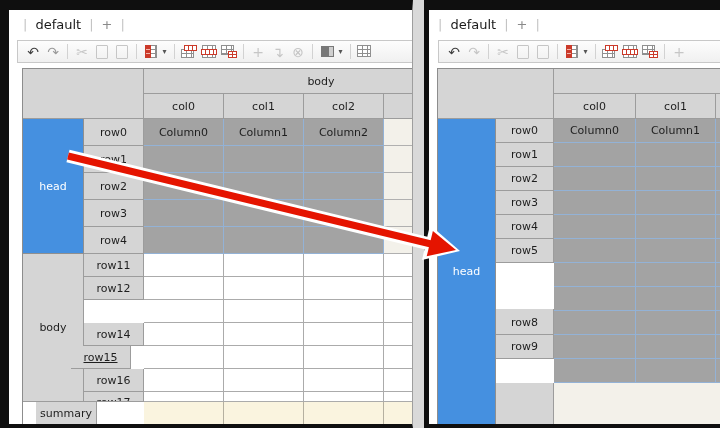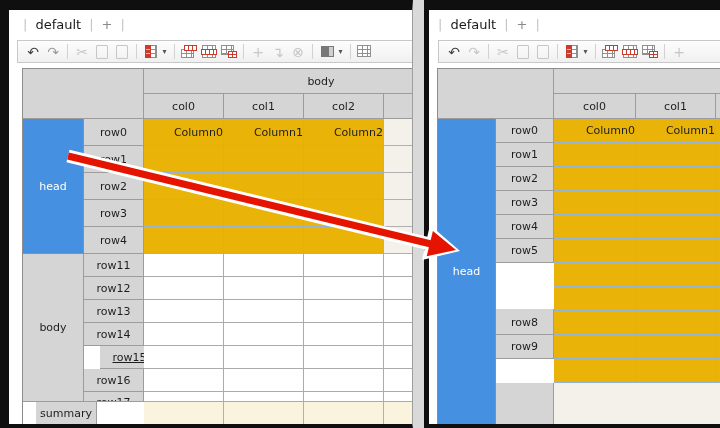--- a/index.html
+++ b/index.html
@@ -55,21 +55,21 @@
   .grid{position:absolute;border-top:1px solid #8d8d8d;border-left:1px solid #8d8d8d;}
   #win-left .grid{left:13px;top:58px;width:391px;height:357px;}
   #win-right .grid{left:8px;top:58px;width:288px;height:357px;}
   .cell{position:absolute;box-sizing:border-box;border-right:1px solid #a3a3a3;border-bottom:1px solid #a3a3a3;
         font-size:11px;text-align:center;color:#1e1e1e;white-space:nowrap;overflow:hidden;}
   .c-hdr,.c-rowlab{background:#d5d5d5;border-color:#9c9c9c;}
   .th-inner{display:block;text-align:center;}
   .c-group{color:#fff;}
   .g-head{background:#4590e0;border-color:#8f8f8f;color:#fff;}
   .g-body,.g-summary{background:#d5d5d5;border-color:#9c9c9c;color:#1e1e1e;}
-  .c-head{background:#eab308;border-color:#93b2d6;text-align:right;}
+  .c-head{background:#a3a3a3;border-color:#93b2d6;}
   .c-body{background:#ffffff;border-color:#ababab;}
   .c-summary{background:#faf4df;border-color:#b5b0a0;}
   .c-beyond{background:#f3f1ea;border-color:#b0b0b0;}
 
   #arrow-overlay{position:absolute;left:0;top:0;z-index:10;pointer-events:none;}
 </style>
 </head>
 <body>
 
 <div id="stage">
@@ -176,31 +176,30 @@
           <div class="cell c-rowlab" style="left: 61px; top: 185px; width: 60px; height: 23px; line-height: 23px;">row11</div>
           <div class="cell c-body" style="left: 121px; top: 185px; width: 80px; height: 23px; line-height: 23px;"></div>
           <div class="cell c-body" style="left: 201px; top: 185px; width: 80px; height: 23px; line-height: 23px;"></div>
           <div class="cell c-body" style="left: 281px; top: 185px; width: 80px; height: 23px; line-height: 23px;"></div>
           <div class="cell c-body" style="left: 361px; top: 185px; width: 29px; height: 23px; line-height: 23px;"></div>
           <div class="cell c-rowlab" style="left: 61px; top: 208px; width: 60px; height: 23px; line-height: 23px;">row12</div>
           <div class="cell c-body" style="left: 121px; top: 208px; width: 80px; height: 23px; line-height: 23px;"></div>
           <div class="cell c-body" style="left: 201px; top: 208px; width: 80px; height: 23px; line-height: 23px;"></div>
           <div class="cell c-body" style="left: 281px; top: 208px; width: 80px; height: 23px; line-height: 23px;"></div>
           <div class="cell c-body" style="left: 361px; top: 208px; width: 29px; height: 23px; line-height: 23px;"></div>
-          <div class="cell c-rowlab" style="left: 61px; top: 231px; width: 60px; height: 23px; line-height: 23px;">row13</div>
           <div class="cell c-body" style="left: 121px; top: 231px; width: 80px; height: 23px; line-height: 23px;"></div>
           <div class="cell c-body" style="left: 201px; top: 231px; width: 80px; height: 23px; line-height: 23px;"></div>
           <div class="cell c-body" style="left: 281px; top: 231px; width: 80px; height: 23px; line-height: 23px;"></div>
           <div class="cell c-body" style="left: 361px; top: 231px; width: 29px; height: 23px; line-height: 23px;"></div>
           <div class="cell c-rowlab" style="left: 61px; top: 254px; width: 60px; height: 23px; line-height: 23px;">row14</div>
           <div class="cell c-body" style="left: 121px; top: 254px; width: 80px; height: 23px; line-height: 23px;"></div>
           <div class="cell c-body" style="left: 201px; top: 254px; width: 80px; height: 23px; line-height: 23px;"></div>
           <div class="cell c-body" style="left: 281px; top: 254px; width: 80px; height: 23px; line-height: 23px;"></div>
           <div class="cell c-body" style="left: 361px; top: 254px; width: 29px; height: 23px; line-height: 23px;"></div>
-          <div class="cell c-rowlab" style="left: 77px; top: 277px; width: 60px; height: 23px; line-height: 23px; text-decoration: underline;">row15</div>
+          <div class="cell c-rowlab" style="left: 48px; top: 277px; width: 60px; height: 23px; line-height: 23px; text-decoration: underline;">row15</div>
           <div class="cell c-body" style="left: 121px; top: 277px; width: 80px; height: 23px; line-height: 23px;"></div>
           <div class="cell c-body" style="left: 201px; top: 277px; width: 80px; height: 23px; line-height: 23px;"></div>
           <div class="cell c-body" style="left: 281px; top: 277px; width: 80px; height: 23px; line-height: 23px;"></div>
           <div class="cell c-body" style="left: 361px; top: 277px; width: 29px; height: 23px; line-height: 23px;"></div>
           <div class="cell c-rowlab" style="left: 61px; top: 300px; width: 60px; height: 23px; line-height: 23px;">row16</div>
           <div class="cell c-body" style="left: 121px; top: 300px; width: 80px; height: 23px; line-height: 23px;"></div>
           <div class="cell c-body" style="left: 201px; top: 300px; width: 80px; height: 23px; line-height: 23px;"></div>
           <div class="cell c-body" style="left: 281px; top: 300px; width: 80px; height: 23px; line-height: 23px;"></div>
           <div class="cell c-body" style="left: 361px; top: 300px; width: 29px; height: 23px; line-height: 23px;"></div>
           <div class="cell c-rowlab" style="left: 61px; top: 323px; width: 60px; height: 10px; line-height: 21px;">row17</div>

